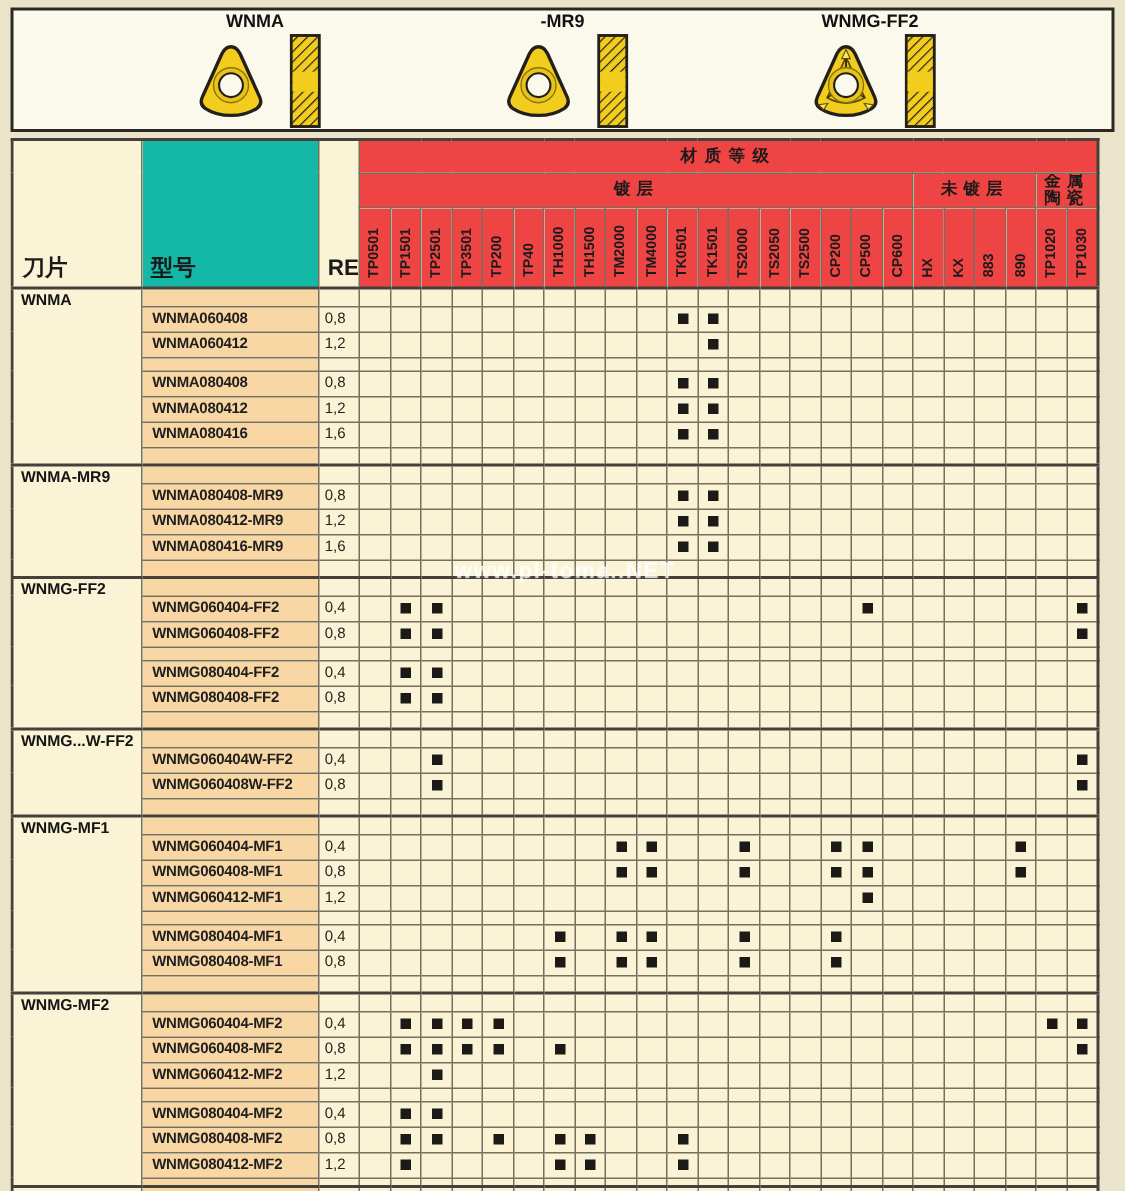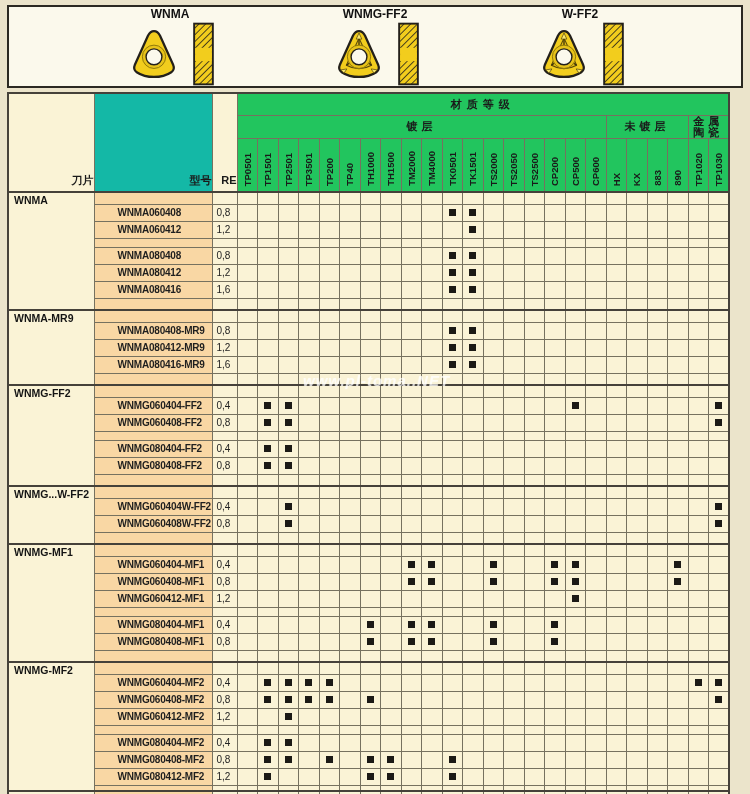--- a/index.html
+++ b/index.html
@@ -21,46 +21,46 @@
   .group-label { font-weight:bold; font-size:12px; color:#111; margin-bottom:1px; letter-spacing:0; }
   .views { display:flex; align-items:center; gap:11px; }
   
   .tablewrap { position:absolute; left:7px; top:92px; width:736px; height:702px; overflow:hidden; }
   table { border-collapse:collapse; table-layout:fixed; border:2px solid #45413a; background:#faf3d6; }
   td,th { border:1px solid #76715f; padding:0; line-height:1; overflow:hidden; }
   col.c-ins   { width:86px; }
   col.c-mod   { width:118px; }
   col.c-re    { width:25px; }
   col.c-grade { width:20.5px; }
-  thead th { background:#22c55e; font-size:11px; }
-  th.h-corner   { background:#faf3d6; vertical-align:bottom; text-align:right; padding:0 0 5px 6px; font-size:11px; font-weight:bold; }
+  thead th { background:#ef4444; font-size:11px; }
+  th.h-corner   { background:#faf3d6; vertical-align:bottom; text-align:left; padding:0 0 5px 6px; font-size:15px; font-weight:bold; }
   th.h-corner.peach { background:#14b8a6; }
   th.h-top   { font-weight:bold; letter-spacing:5px; height:22px; }
   th.h-group { font-weight:bold; letter-spacing:4px; height:22px;margin-top:30px; }
   th.h-grade { height:54px; vertical-align:bottom; text-align:center; }
   th.h-grade span {
     display:inline-block; writing-mode:vertical-rl; transform:rotate(180deg);
     font-size:9.5px; font-weight:bold; padding:0; margin-bottom:3px; letter-spacing:0;
   }
   tbody.sec > tr:first-child > td { border-top:2px solid #45413a; }
   tr.t-head { height:12px; }
   tr.t-data { height:17px; }
   tr.t-gap  { height:9px;  }
   tr.t-end  { height:12px; }
   td.c-ins { background:#faf3d6; vertical-align:top; text-align:left; font-weight:bold; font-size:10.5px; padding:2px 0 0 5px; color:#141414; }
-  td.c-mod { background:#f9d7a4; font-weight:bold; font-size:10px; text-align:left; padding-left:23px; color:#1f1f1f; letter-spacing:-0.2px; }
+  td.c-mod { background:#f9d7a4; font-weight:bold; font-size:10px; text-align:left; padding-left:7px; color:#1f1f1f; letter-spacing:-0.2px; }
   td.c-re  { background:#faf3d6; font-size:10px; text-align:left; padding-left:4px; color:#222; }
   td.c-g   { background:#faf3d6; }
   .mark { width:7px; height:7px; background:#1c1a16; margin:0 auto; }
   
   .watermark {
     position:absolute; left:303px; top:372px; width:210px;
     font-size:15px; font-weight:bold; color:rgba(255,255,255,0.72);
     text-shadow:0 0 2px rgba(255,255,255,0.35);
-    letter-spacing:1px; pointer-events:none; z-index:5;font-style:italic;
+    letter-spacing:1px; pointer-events:none; z-index:5;
   }
   .hiddendefs { position:absolute; width:0; height:0; overflow:hidden; }
 </style>
 </head>
 <body>
 
 <svg class="hiddendefs" aria-hidden="true">
   <defs>
     <pattern id="hatch" width="5" height="5" patternUnits="userSpaceOnUse" patternTransform="rotate(45)">
       <rect width="5" height="5" fill="#f2cd1d"></rect>
@@ -78,38 +78,35 @@
           <circle cx="30" cy="31" r="12.5" fill="#e8c31a" stroke="#8a7408" stroke-width="1"></circle>
           <circle cx="30" cy="31" r="8.5" fill="#fbf9ec" stroke="#23201a" stroke-width="1.5"></circle>
         </svg>
         <svg width="21" height="64" viewBox="0 0 22 66">
           <rect x="1.2" y="1.2" width="19.6" height="63.6" fill="url(#hatch)" stroke="#23201a" stroke-width="2"></rect>
           <rect x="2.2" y="26.5" width="17.6" height="14" fill="#f2cd1d"></rect>
         </svg>
       </div>
     </div>
     <div class="group">
-      <div class="group-label">WNMG-FF2</div>
+      <div class="group-label">-MR9</div>
       <div class="views">
         <svg width="56" height="54" viewBox="0 0 60 56">
           <path d="M30 3.5 C33 3.5 35 5.5 36.5 8.5 L50.5 39.5 C52 43 51.5 45.5 48.5 47.5 C43.5 50.8 37 52.6 30 52.6 C23 52.6 16.5 50.8 11.5 47.5 C8.5 45.5 8 43 9.5 39.5 L23.5 8.5 C25 5.5 27 3.5 30 3.5 Z" fill="#f2cd1d" stroke="#23201a" stroke-width="2.4" stroke-linejoin="round"></path>
-          <path d="M30 11 L43.5 40 Q30 47.5 16.5 40 Z" fill="#e4bd15" stroke="#5a4a0a" stroke-width="1.2" stroke-linejoin="round"></path>
-          <path d="M30 11 L30 19 M16.5 40 L22.5 36 M43.5 40 L37.5 36" stroke="#3d330a" stroke-width="1.4"></path>
-          <path d="M30 5.5 L33 12 L27 12 Z M10.5 45 L17 44 L14 48.5 Z M49.5 45 L43 44 L46 48.5 Z" fill="#f8e66e" stroke="#5a4a0a" stroke-width="0.8"></path>
           <circle cx="30" cy="31" r="12.5" fill="#e8c31a" stroke="#8a7408" stroke-width="1"></circle>
           <circle cx="30" cy="31" r="8.5" fill="#fbf9ec" stroke="#23201a" stroke-width="1.5"></circle>
         </svg>
         <svg width="21" height="64" viewBox="0 0 22 66">
           <rect x="1.2" y="1.2" width="19.6" height="63.6" fill="url(#hatch)" stroke="#23201a" stroke-width="2"></rect>
           <rect x="2.2" y="26.5" width="17.6" height="14" fill="#f2cd1d"></rect>
         </svg>
       </div>
     </div>
     <div class="group">
-      <div class="group-label">W-FF2</div>
+      <div class="group-label">WNMG-FF2</div>
       <div class="views">
         <svg width="56" height="54" viewBox="0 0 60 56">
           <path d="M30 3.5 C33 3.5 35 5.5 36.5 8.5 L50.5 39.5 C52 43 51.5 45.5 48.5 47.5 C43.5 50.8 37 52.6 30 52.6 C23 52.6 16.5 50.8 11.5 47.5 C8.5 45.5 8 43 9.5 39.5 L23.5 8.5 C25 5.5 27 3.5 30 3.5 Z" fill="#f2cd1d" stroke="#23201a" stroke-width="2.4" stroke-linejoin="round"></path>
           <path d="M30 11 L43.5 40 Q30 47.5 16.5 40 Z" fill="#e4bd15" stroke="#5a4a0a" stroke-width="1.2" stroke-linejoin="round"></path>
           <path d="M30 11 L30 19 M16.5 40 L22.5 36 M43.5 40 L37.5 36" stroke="#3d330a" stroke-width="1.4"></path>
           <path d="M30 5.5 L33 12 L27 12 Z M10.5 45 L17 44 L14 48.5 Z M49.5 45 L43 44 L46 48.5 Z" fill="#f8e66e" stroke="#5a4a0a" stroke-width="0.8"></path>
           <circle cx="30" cy="31" r="12.5" fill="#e8c31a" stroke="#8a7408" stroke-width="1"></circle>
           <circle cx="30" cy="31" r="8.5" fill="#fbf9ec" stroke="#23201a" stroke-width="1.5"></circle>
         </svg>
         <svg width="21" height="64" viewBox="0 0 22 66">

